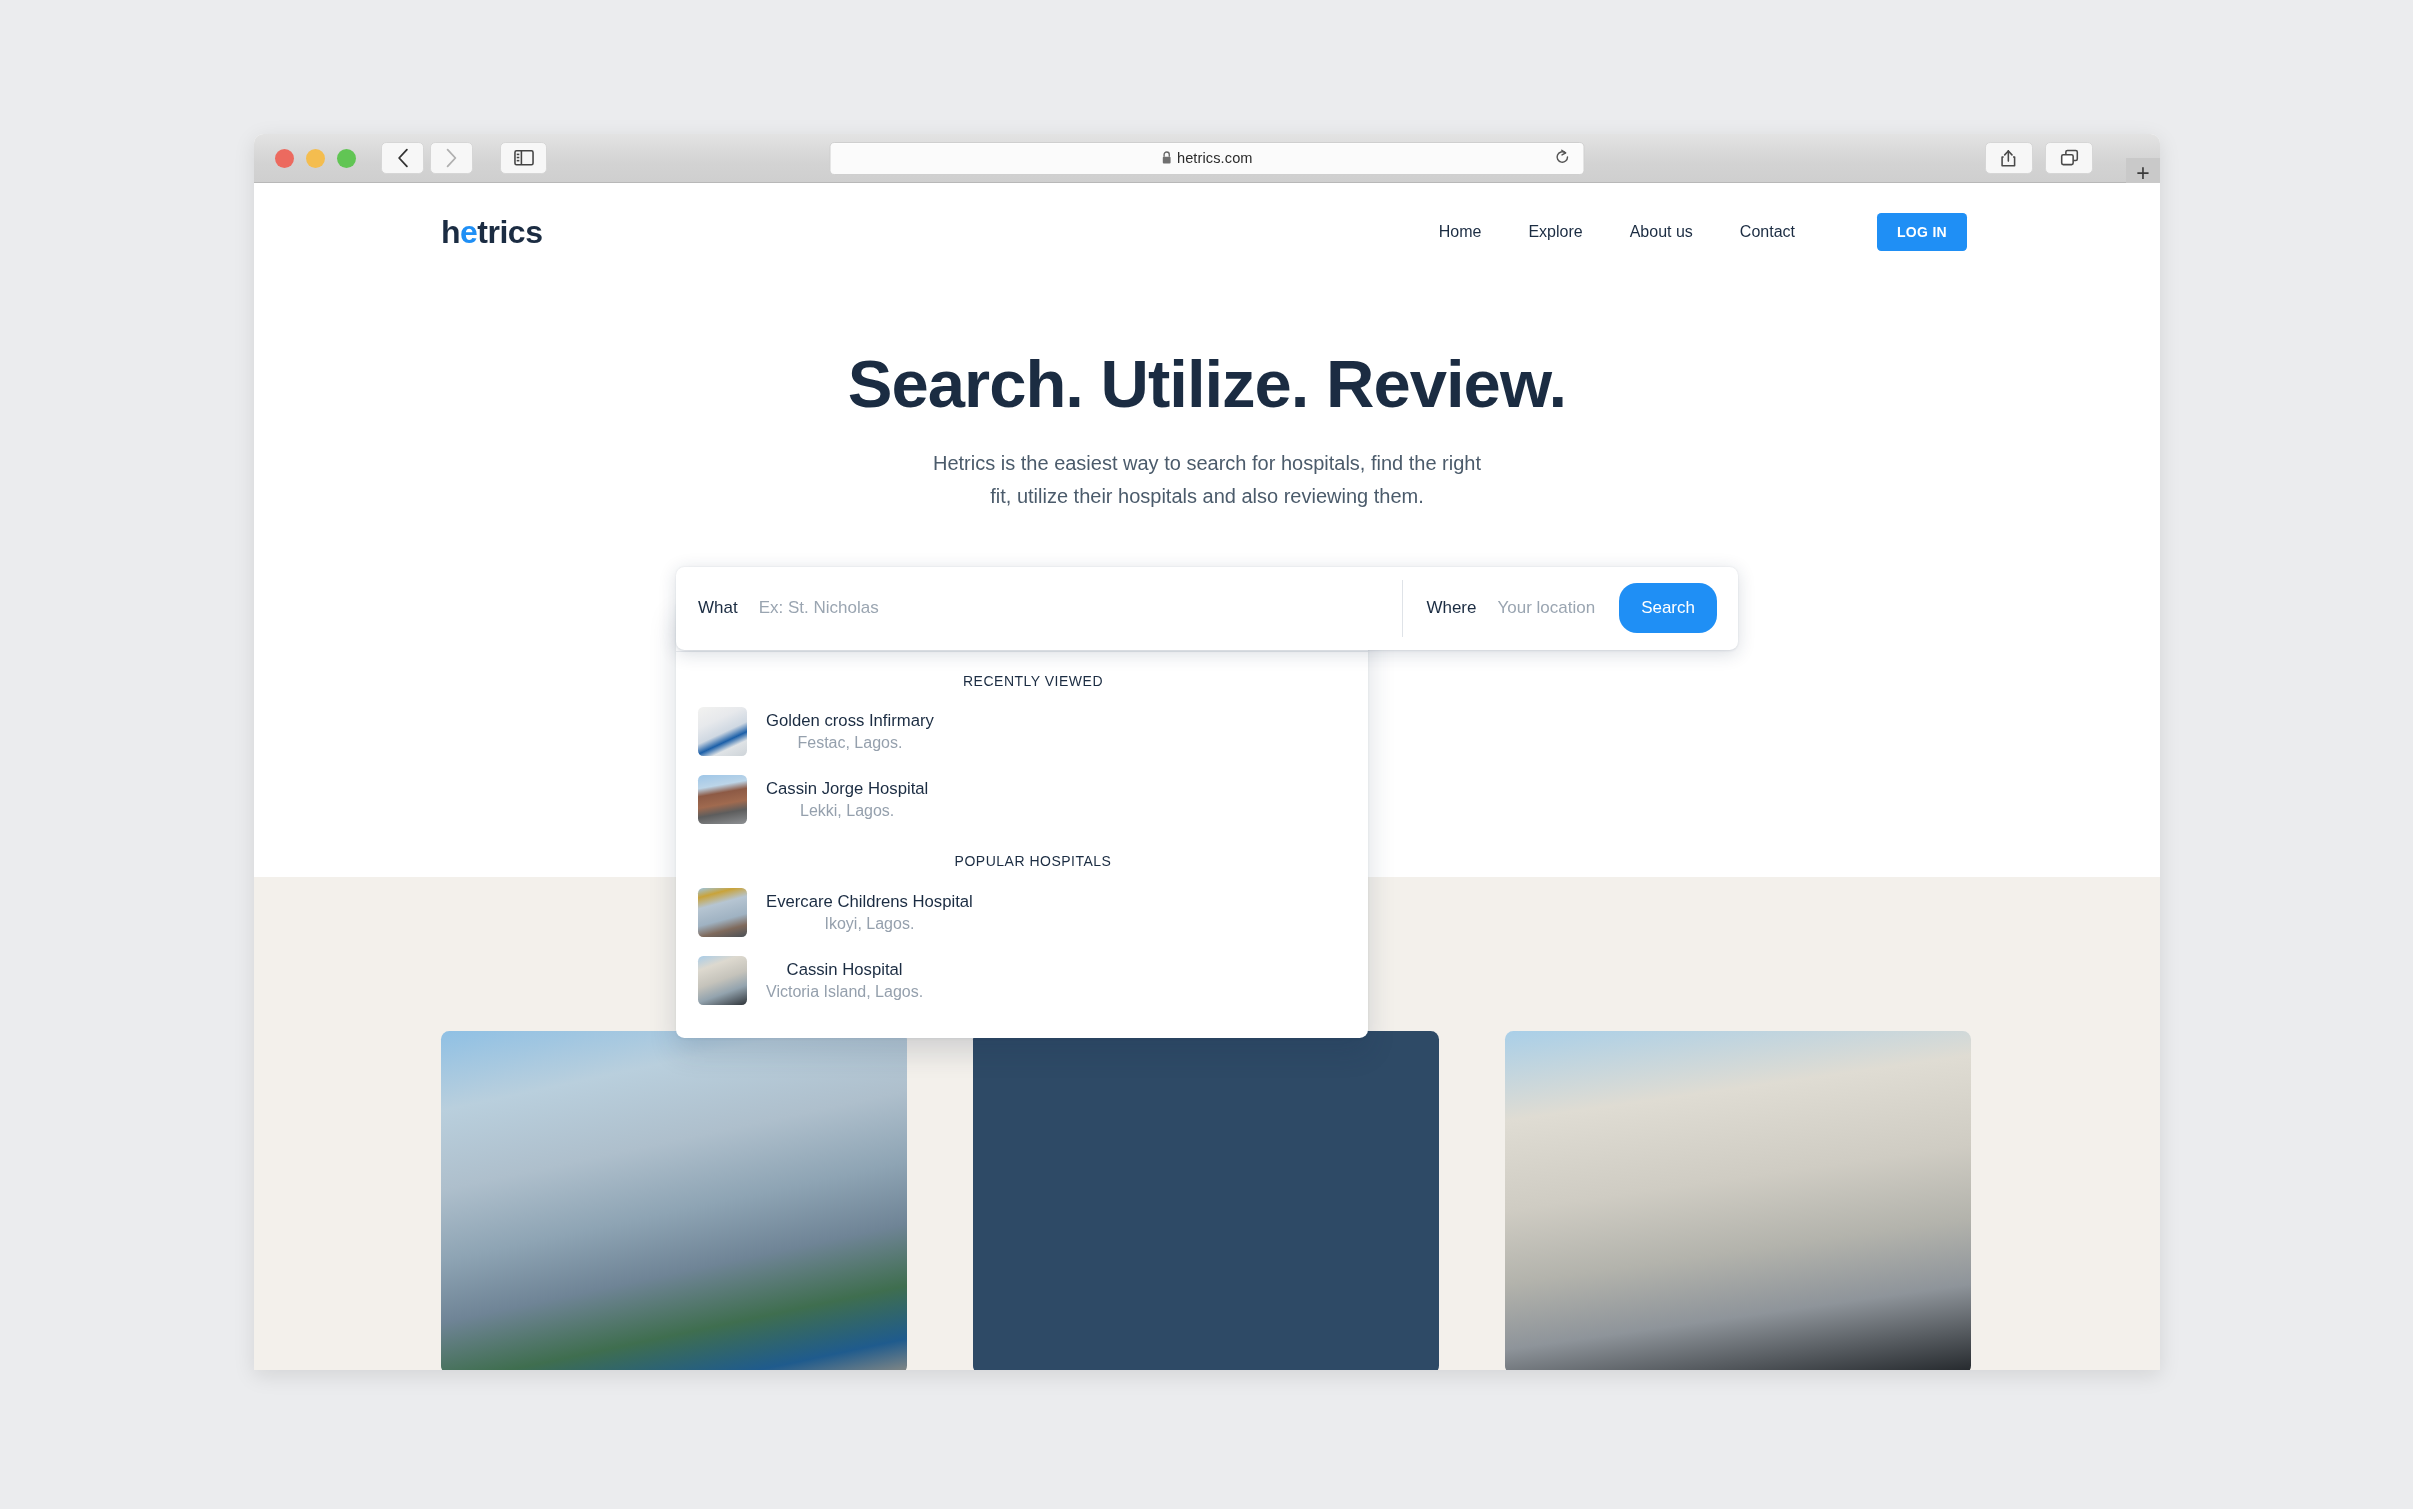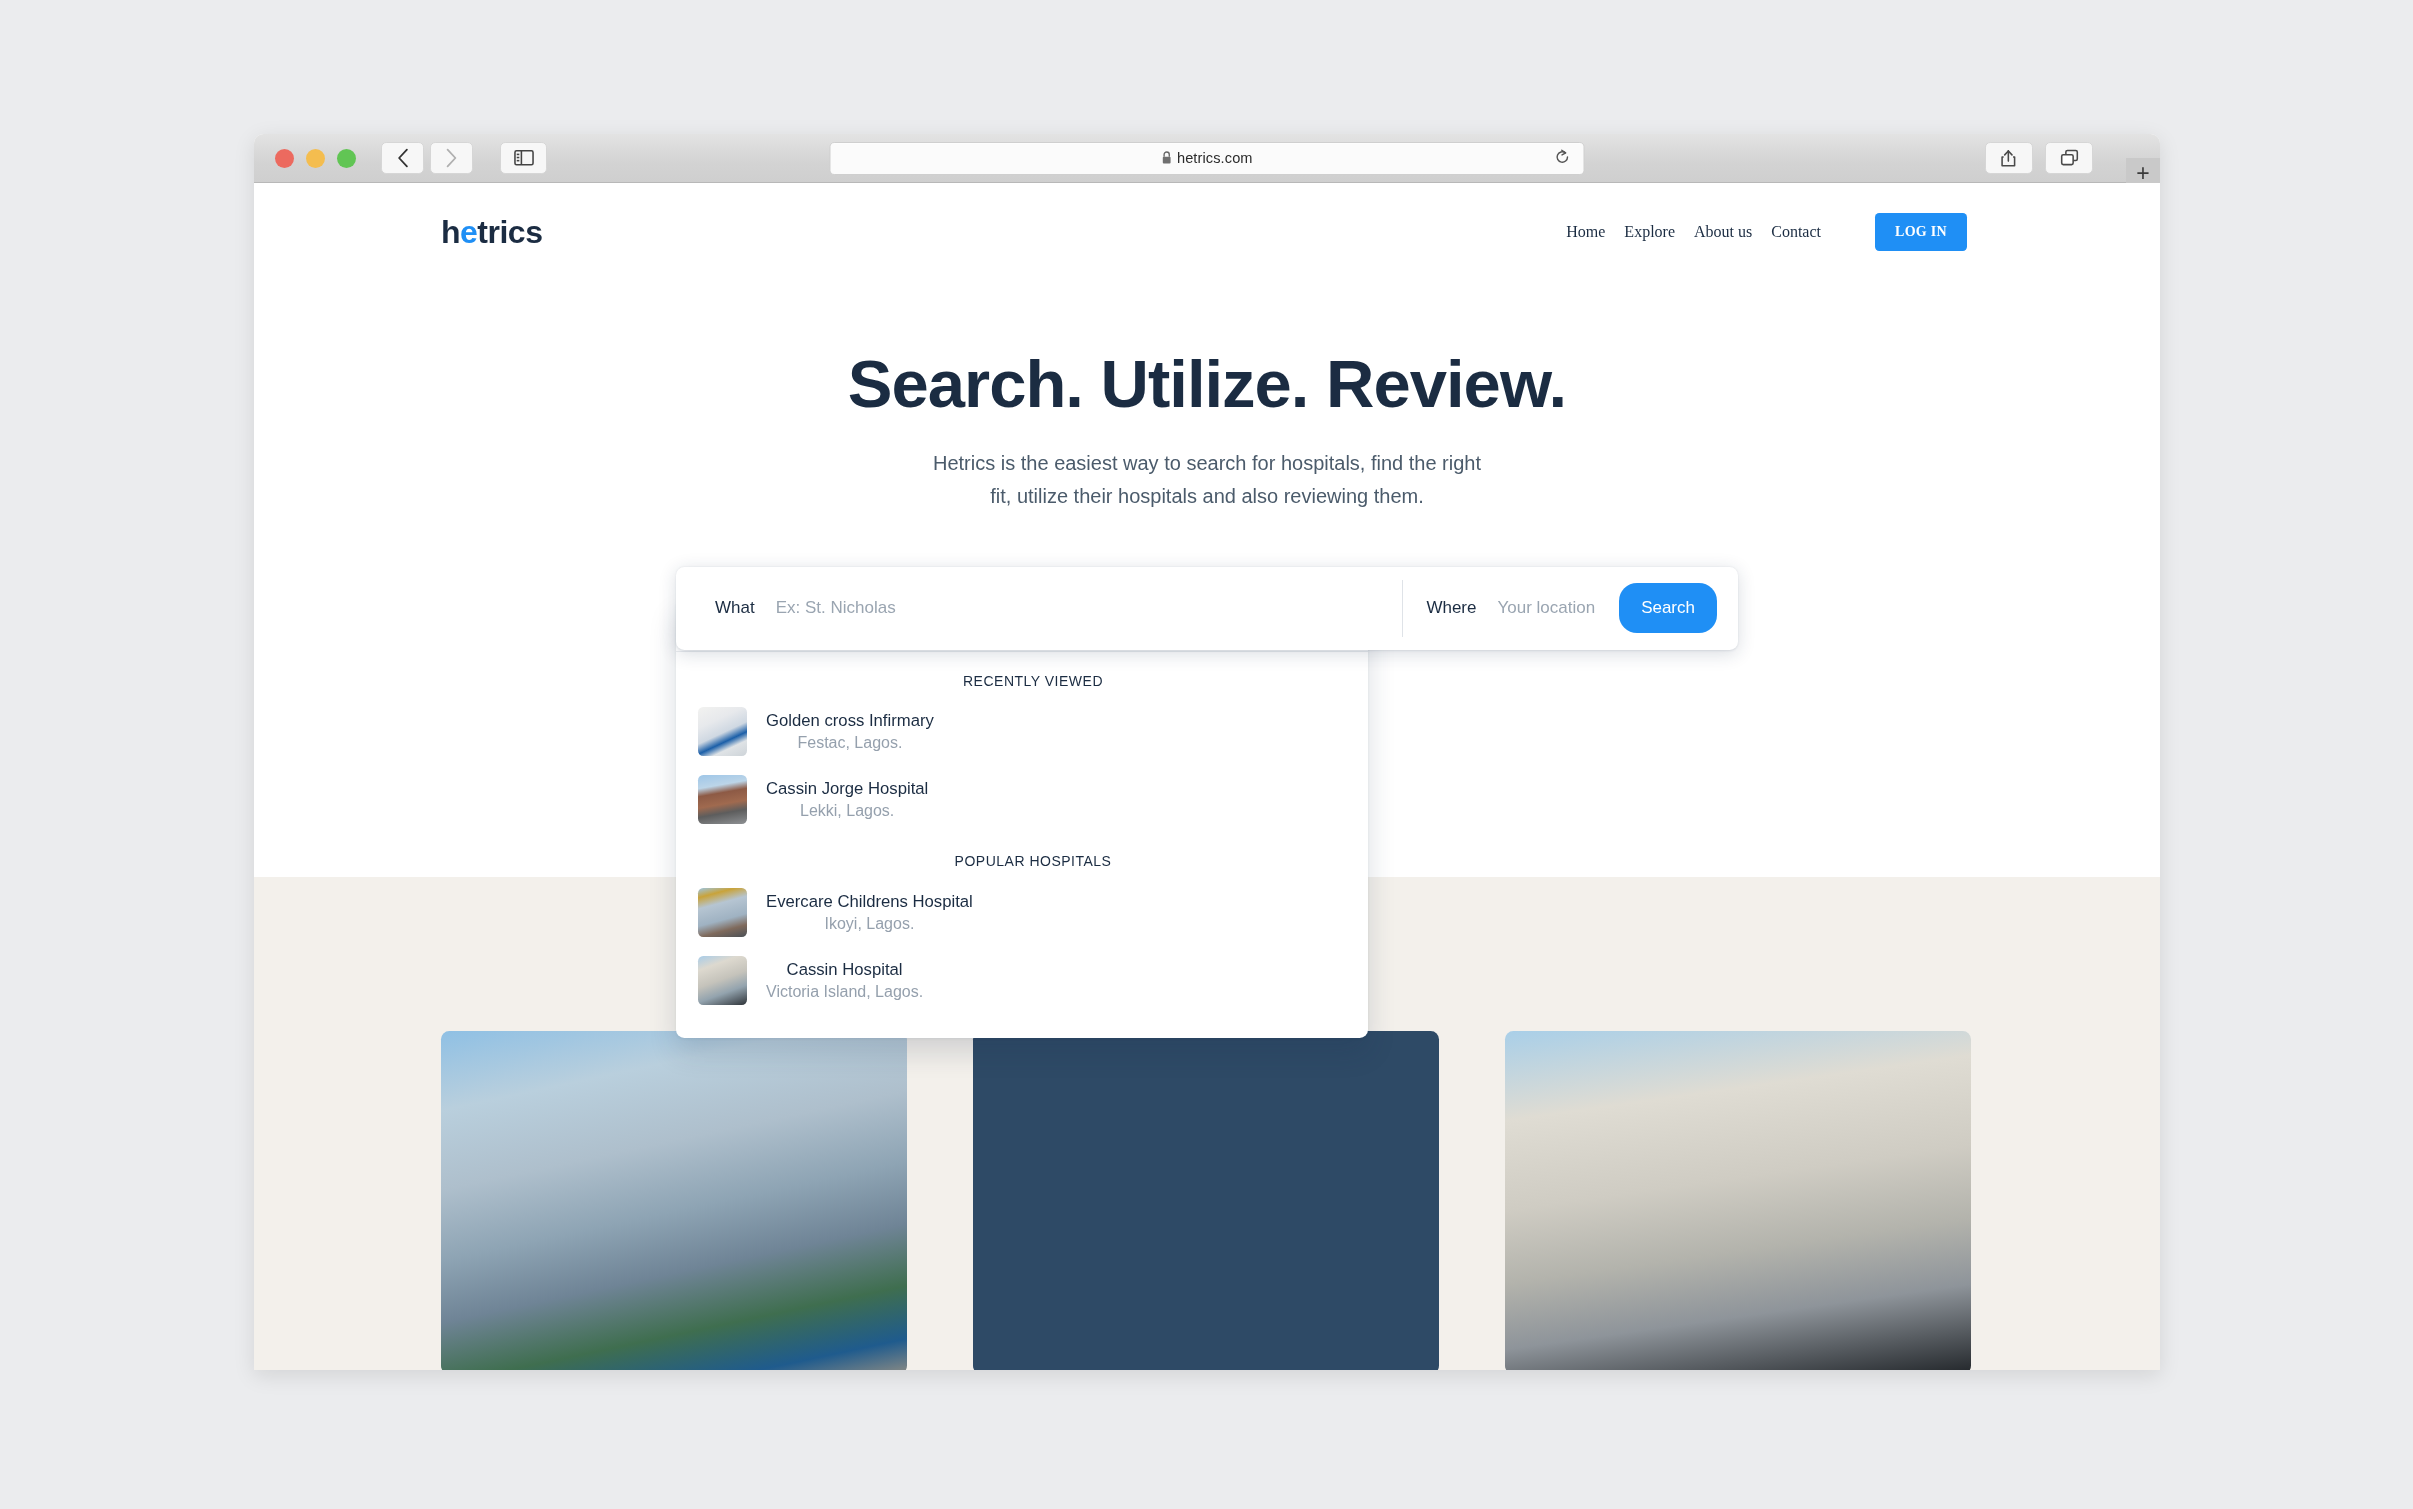--- a/index.html
+++ b/index.html
@@ -72,21 +72,21 @@
 
   
   .site { position: relative; height: 1187px; background: #fff; }
 
   .topnav {
     height: 98px; display: flex; align-items: center;
     padding: 0 193px 0 187px; background:#fff;
   }
   .logo { font-size: 32px; font-weight: 700; color: #1b2c42; letter-spacing: -0.5px; }
   .logo .blue { color: #1f8ff5; }
-  .navlinks { margin-left: auto; display: flex; align-items: center; gap: 19px; font-family: Liberation Serif, serif; }
+  .navlinks { margin-left: auto; display: flex; align-items: center; gap: 47px; }
   .navlink { font-size: 16px; color: #1b2c42; }
   .loginbtn {
     background: #1f8ff5; color: #fff; font-size: 14px; font-weight: 700;
     letter-spacing: 0.3px; padding: 11.4px 20px; border-radius: 4.2px; margin-left: 35px;
   }
 
   .hero { text-align: center; padding-top: 68px; }
   .hero h1 {
     font-size: 67px; font-weight: 700; color: #1b2c42;
     letter-spacing: -1px; line-height: 1.05;
@@ -97,21 +97,21 @@
   }
 
   
   .searchwrap { position: relative; margin: 54px auto 0; width: 1062px; height: 83px; }
   .searchbar {
     position: absolute; inset: 0;
     background: #fff; border-radius: 8.3px;
     box-shadow: 0 3.1px 17.7px rgba(25,45,75,.16), 0 0.5px 2.1px rgba(25,45,75,.10);
     display: flex; align-items: center;
   }
-  .field-what { display: flex; align-items: center; flex: 1; padding-left: 39px; height: 100%; }
+  .field-what { display: flex; align-items: center; flex: 1; padding-left: 22px; height: 100%; }
   .fl { font-size: 17px; color: #1b2c42; font-weight: 400; }
   .fv { font-size: 17px; color: #9aa5b1; margin-left: 21px; }
   .divider { width: 1px; height: 57px; background: #dfe3e8; }
   .field-where { display: flex; align-items: center; padding-left: 23px; }
   .searchbtn {
     margin-left: 24px; margin-right: 21px;
     background: #1f8ff5; color: #fff; font-size: 17px; font-weight: 400;
     padding: 14.6px 22px; border-radius: 18px;
   }
 

